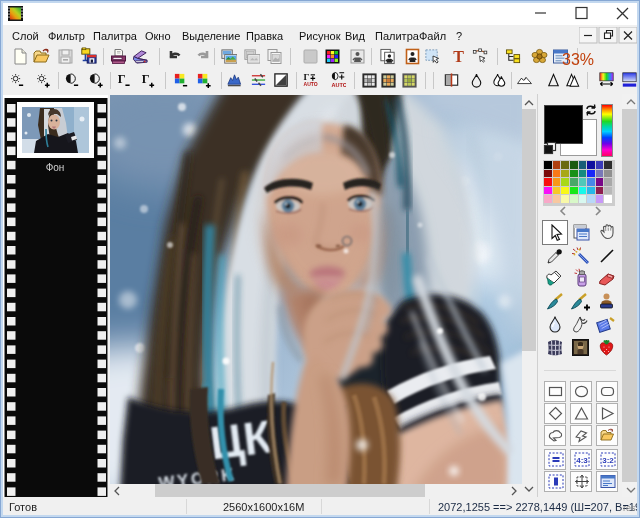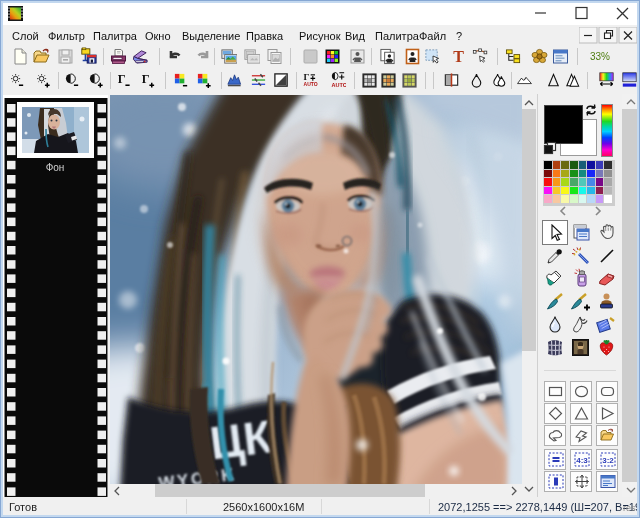--- a/index.html
+++ b/index.html
@@ -232,21 +232,21 @@
       <circle cx="8.5" cy="8.5" r="2.6" fill="#a87818" stroke="#5a3a00" stroke-width="0.8"></circle>
     </svg>
 
  <svg class="ic" style="left:552px;top:3px" viewBox="0 0 17 17">
       <rect x="1.5" y="2" width="14" height="13" fill="#e8eef8" stroke="#3a5a9a"></rect>
       <rect x="1.5" y="2" width="14" height="3.5" fill="#4878c8"></rect>
       <rect x="3.5" y="7" width="7" height="1.4" fill="#8aa8cc"></rect>
       <rect x="3.5" y="9.5" width="9" height="1.4" fill="#8aa8cc"></rect>
       <rect x="3.5" y="12" width="6" height="1.4" fill="#8aa8cc"></rect>
     </svg>
- <div class="abs" style="left:590px;top:6px;font-size:10px;color:#4d7c0f;">33%</div>
+ <div class="abs" style="left:562px;top:6px;font-size:16px;color:#c2410c;">33%</div>
 </div>
 <div class="abs" style="left:1px;top:68.5px;width:638px;height:1px;background:#dadada"></div>
 <div class="abs" id="tb2" style="left:0;top:69px;width:640px;height:25px;background:#f0f0f0">
  <div class="sep2" style="left:58px"></div>
     <div class="sep2" style="left:110px"></div>
     <div class="sep2" style="left:165px"></div>
     <div class="sep2" style="left:221px"></div>
     <div class="sep2" style="left:296px"></div>
     <div class="sep2" style="left:354px"></div>
     <div class="sep2" style="left:425px"></div>

